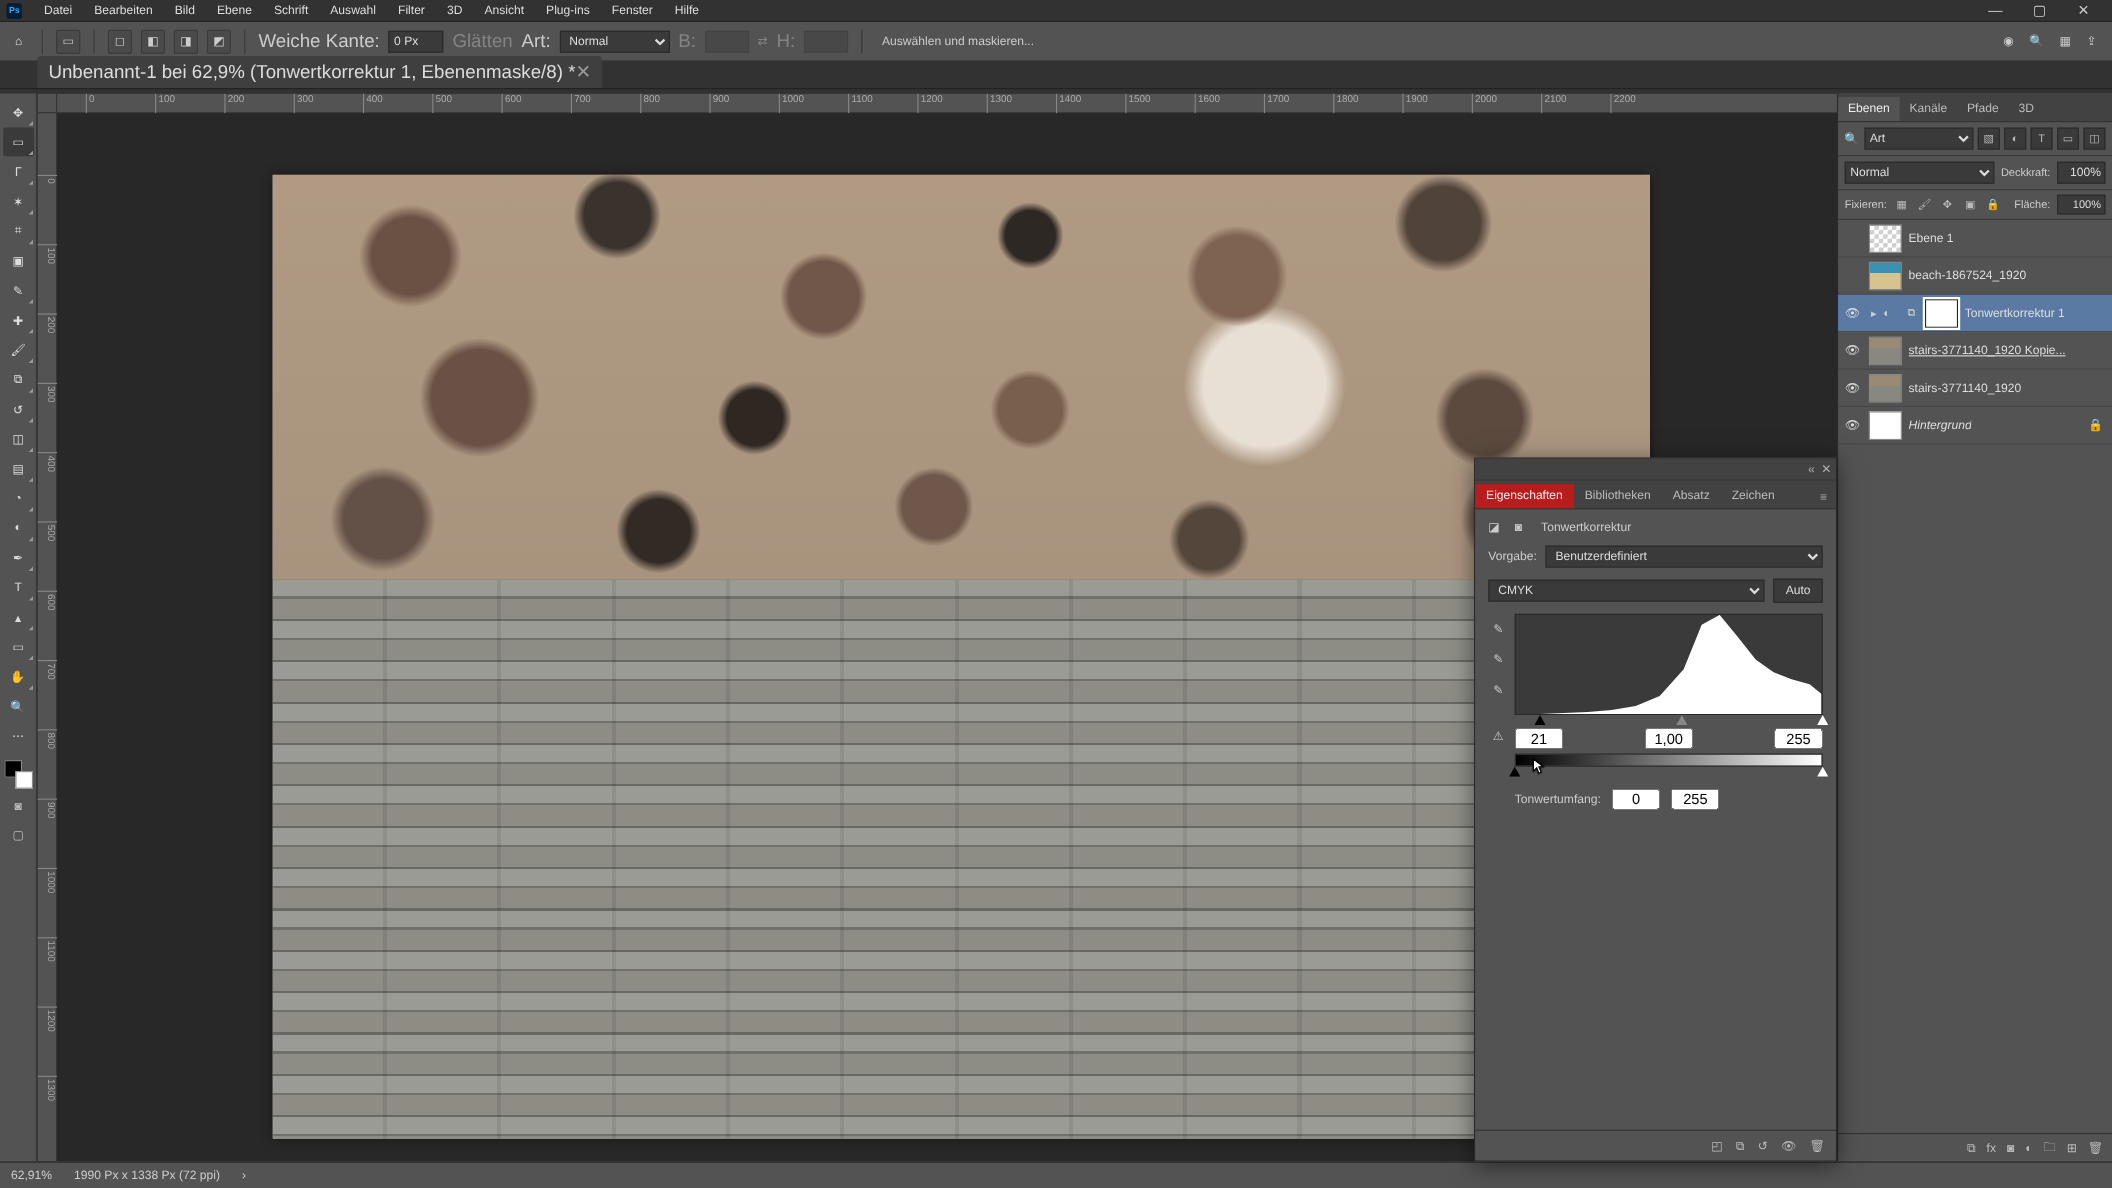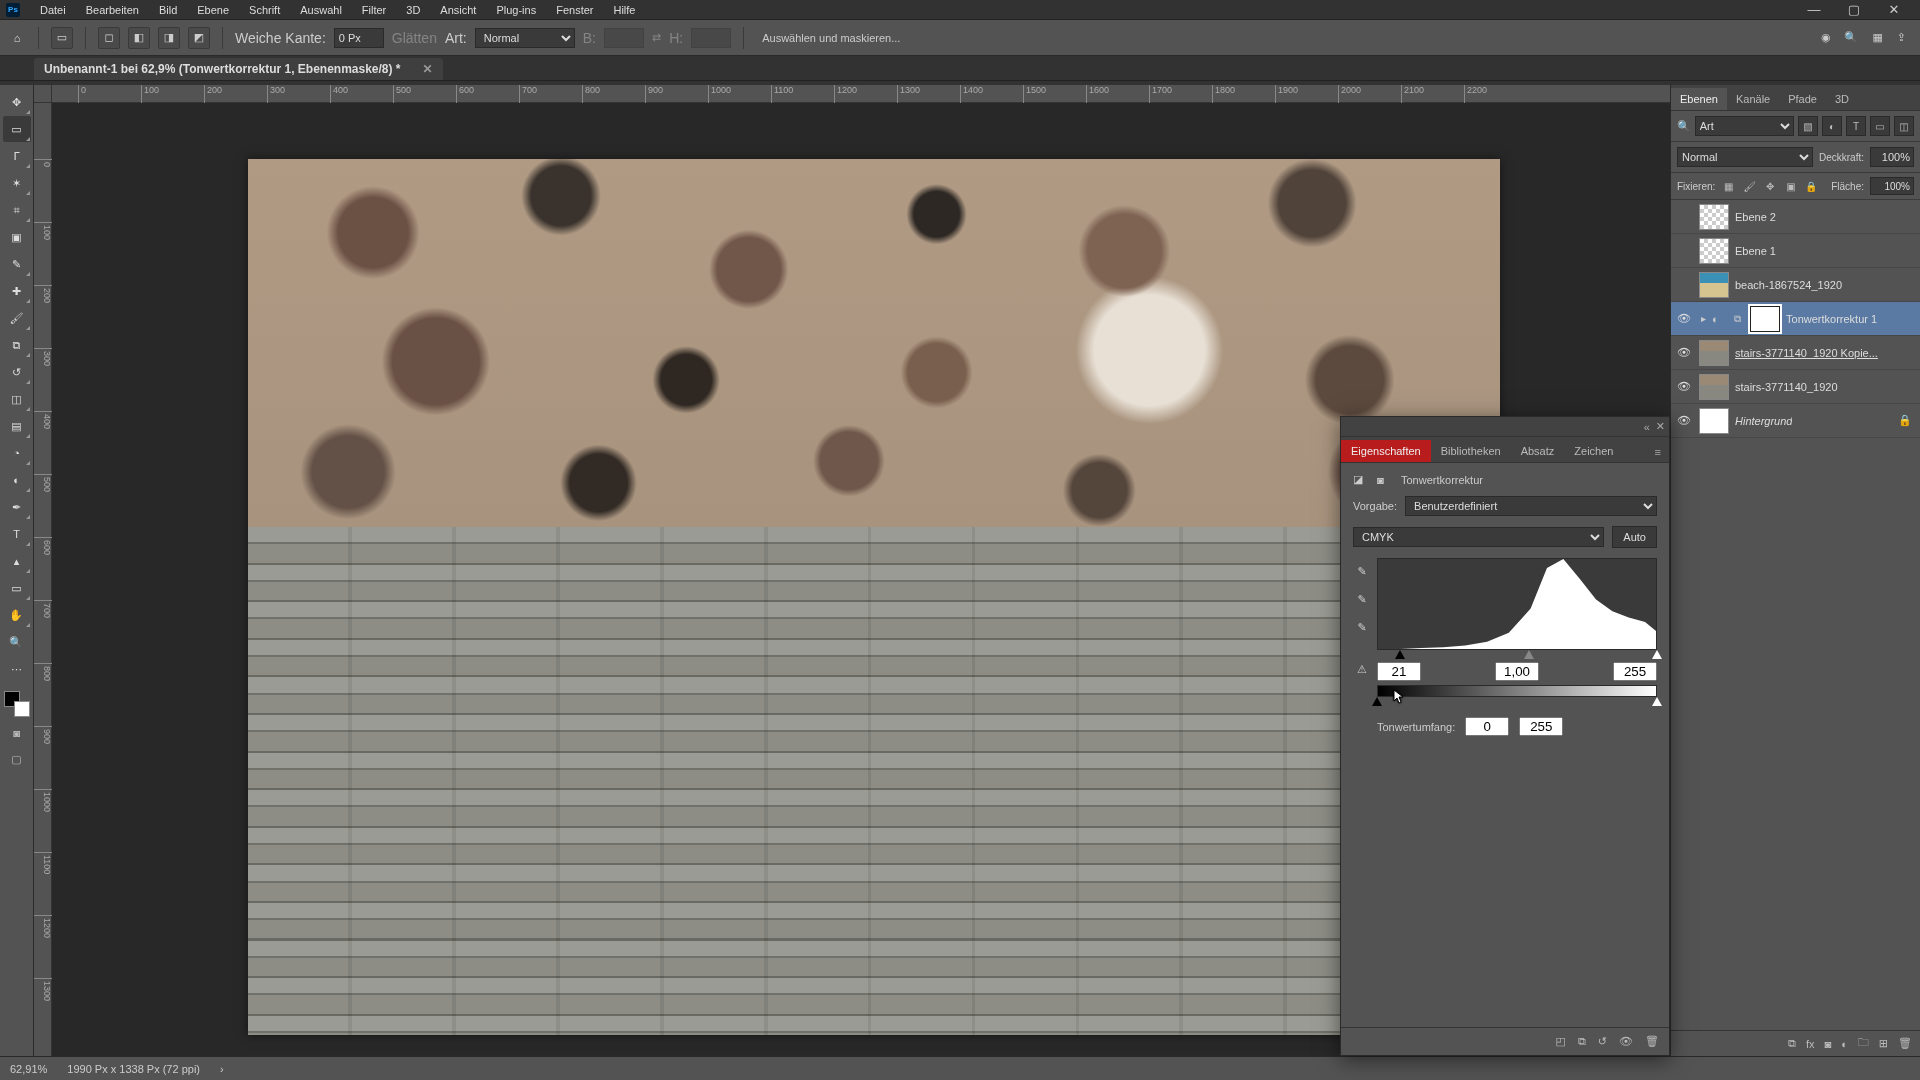--- a/index.html
+++ b/index.html
@@ -10,30 +10,30 @@
 .titlebar .app-icon { width: 14px; height: 14px; background: #001e36; color: #31a8ff; font-size: 8px; display:flex;align-items:center;justify-content:center; border-radius:2px; margin-right:10px; font-weight:bold;}
 .titlebar .menu-item { padding: 0 10px; color: #ddd; cursor: default; }
 .titlebar .spacer { flex: 1; }
 .titlebar .win-btn { width: 40px; text-align: center; color:#ccc; font-size:13px; }
 
 
 .optionsbar { height: 36px; background: #535353; display: flex; align-items: center; padding: 0 8px; gap: 8px; border-bottom: 1px solid #2a2a2a; }
 .optionsbar .divider { width: 1px; height: 22px; background: #3a3a3a; margin: 0 4px; }
 .optionsbar .home-icon,.optionsbar .ico { width: 18px; height:18px; display:flex; align-items:center;justify-content:center; color:#ddd;}
 .optionsbar .ico-box{width:22px;height:22px;border:1px solid #3a3a3a;background:#4a4a4a;display:flex;align-items:center;justify-content:center;border-radius:2px;}
-.optionsbar label{color:#ccc;font-size:14px;}
+.optionsbar label{color:#ccc;font-size:17px;}
 .optionsbar input[type=text]{background:#3a3a3a;border:1px solid #2a2a2a;color:#ddd;width:50px;height:20px;font-size:11px;padding:0 4px;}
 .optionsbar select{background:#3a3a3a;border:1px solid #2a2a2a;color:#ddd;height:20px;font-size:11px;padding:0 4px;}
 .optionsbar .disabled{opacity:.4;}
 .optionsbar .link-btn{color:#ccc;font-size:11px;padding:2px 6px;}
 .optionsbar .right-icons{margin-left:auto;display:flex;gap:14px;padding-right:6px;}
 
 
 .tabstrip{height:25px;background:#323232;display:flex;align-items:flex-end;padding-left:34px;border-bottom:1px solid #222;}
-.doctab{background:#3f3f3f;padding:4px 10px;font-size:12px;color:#ddd;border-top-left-radius:3px;border-top-right-radius:3px;display:flex;align-items:center;gap:22px;font-weight:bold;}
+.doctab{background:#3f3f3f;padding:4px 10px;font-size:17px;color:#ddd;border-top-left-radius:3px;border-top-right-radius:3px;display:flex;align-items:center;gap:0;}
 .doctab .close{color:#999;}
 
 
 .main{position:absolute;top:85px;left:0;right:250px;bottom:24px;display:flex;}
 .toolbar{width:34px;background:#535353;border-right:1px solid #2a2a2a;display:flex;flex-direction:column;align-items:center;padding-top:4px;}
 .toolbar .tool{width:28px;height:26px;display:flex;align-items:center;justify-content:center;color:#ddd;position:relative;border-radius:2px;margin-bottom:1px;}
 .toolbar .tool.active{background:#3a3a3a;}
 .toolbar .tool .tri{position:absolute;right:1px;bottom:1px;width:0;height:0;border-left:4px solid transparent;border-bottom:4px solid #999;}
 .toolbar .swatches{margin-top:8px;width:26px;height:26px;position:relative;}
 .toolbar .swatches .fg{position:absolute;top:0;left:0;width:16px;height:16px;background:#000;border:1px solid #888;}
@@ -416,25 +416,20 @@
     <span class="lock-ico u">▣</span>
     <span class="lock-ico u">🔒</span>
     <span style="flex:1"></span>
     <label>Fläche:</label>
     <input type="text" value="100%" style="">
   </div>
   <div class="layer-list" id="layer-list">
       <div class="layer">
         <span class="vis u"></span>
         <div class="thumb checker"></div>
-        <span class="name">Ebene 2</span>
-      </div>
-      <div class="layer">
-        <span class="vis u"></span>
-        <div class="thumb checker"></div>
         <span class="name">Ebene 1</span>
       </div>
       <div class="layer">
         <span class="vis u"></span>
         <div class="thumb beach"></div>
         <span class="name">beach-1867524_1920</span>
       </div>
       <div class="layer selected">
         <span class="vis u">👁</span>
         <span class="fx">▸</span>

